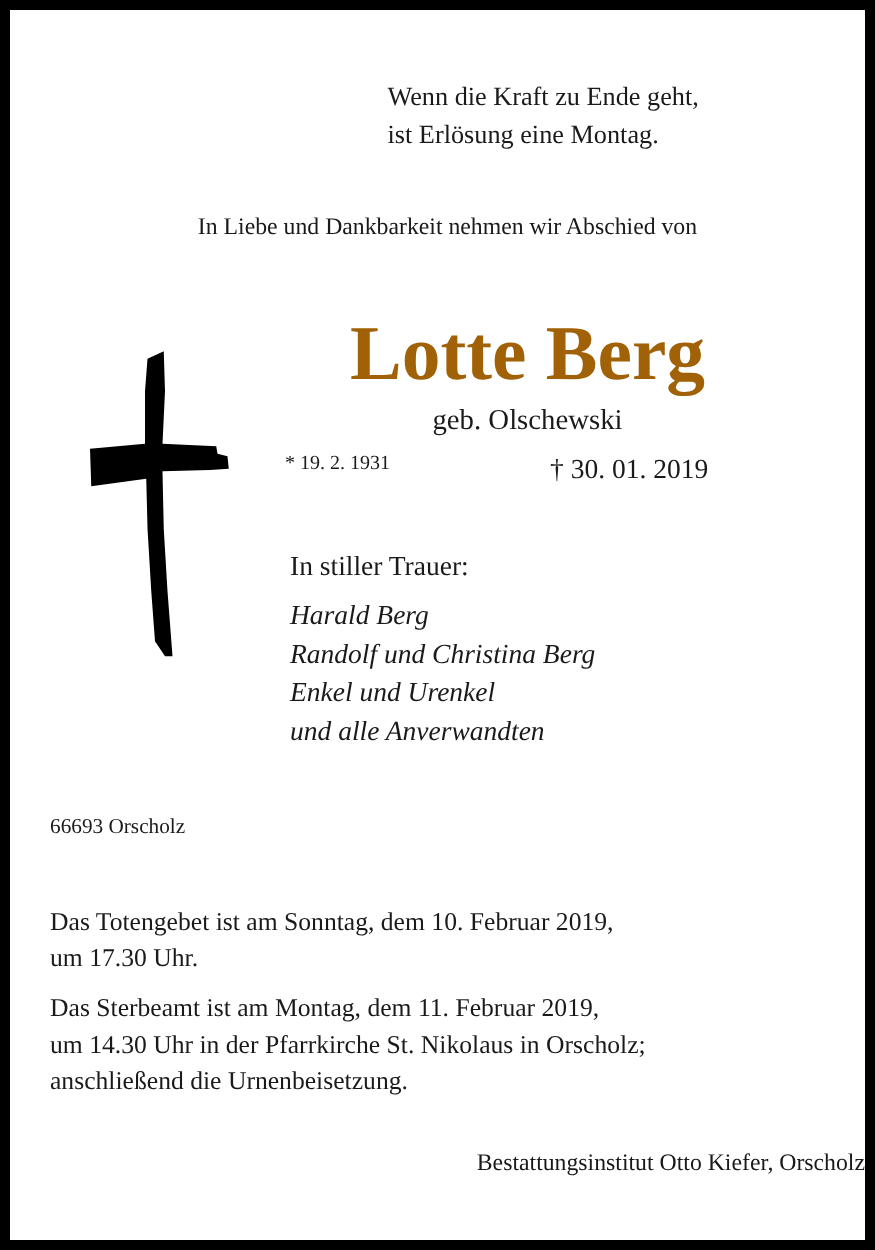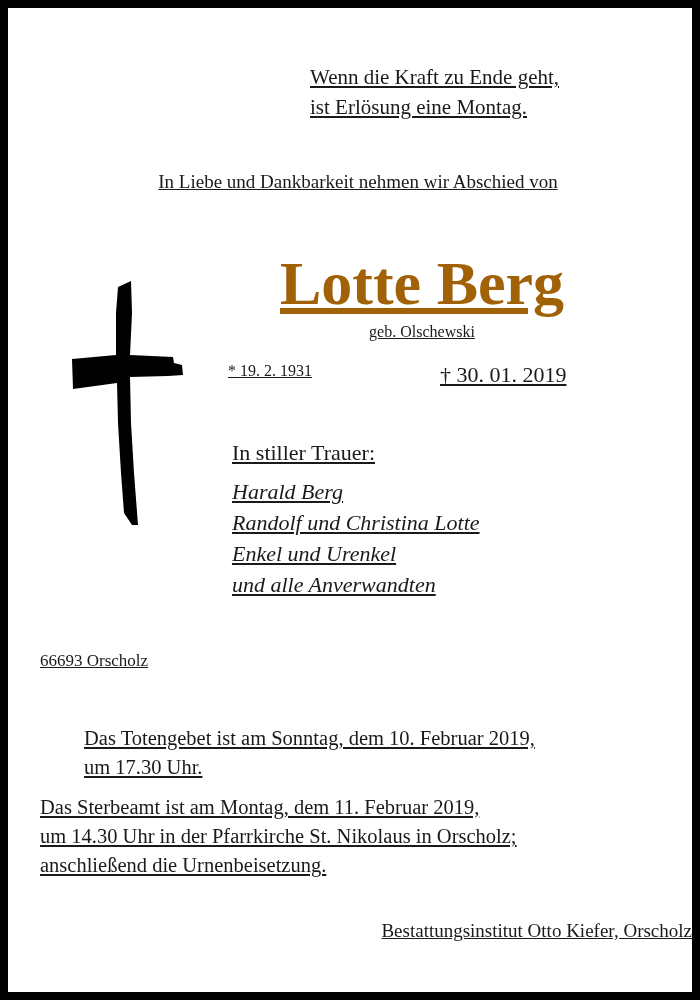--- a/index.html
+++ b/index.html
@@ -1,30 +1,30 @@
 <!DOCTYPE html>
 <html><head>
 <meta charset="utf-8">
 <style>
   html, body { margin:0; padding:0; }
   body { width:700px; height:1000px; background:#000; position:relative; overflow:hidden; }
   .card { position:absolute; left:8px; top:8px; width:684px; height:984px; background:#fff; }
-  .t { position:absolute; font-family:"DejaVu Serif", "Liberation Serif", serif; color:#1a1a1a; white-space:nowrap;text-decoration:underline; }
+  .t { position:absolute; font-family:"DejaVu Serif", "Liberation Serif", serif; color:#1a1a1a; white-space:nowrap; }
   .serif { font-family:"Liberation Serif", "DejaVu Serif", serif; }
   .motto { left:302px; top:54px; font-size:21px; line-height:30px; }
   .intro { left:0; width:700px; text-align:center; top:163px; font-size:19px; }
   .name { left:220px; width:388px; text-align:center; top:240px; font-size:62px; font-weight:bold; color:#a16207; letter-spacing:0px; }
-  .maiden { left:220px; width:388px; text-align:center; top:315px; font-size:16px; }
+  .maiden { left:220px; width:388px; text-align:center; top:315px; font-size:23px; }
   .born { left:220px; top:354px; font-size:16px; }
   .died { left:432px; top:354px; font-size:22px; }
   .mourn-title { left:224px; top:432px; font-size:22px; }
   .mourners { left:224px; top:468px; font-size:22px; line-height:31px; font-style:italic; }
   .place { left:32px; top:643px; font-size:17px; }
   .para { left:32px; font-size:20.5px; line-height:29px; }
-  .p1 { top:716px;margin-left:44px; }
+  .p1 { top:716px; }
   .p2 { top:785px; }
   .footer { left:0; width:684px; text-align:right; top:912px; font-size:19px; }
   .cross { position:absolute; left:50px; top:265px; width:130px; height:260px; }
 </style>
 </head>
 <body>
 
 <div class="card">
 
   <div class="t motto serif">
@@ -39,21 +39,21 @@
   </svg>
 
   <div class="t name serif">Lotte Berg</div>
   <div class="t maiden serif">geb. Olschewski</div>
   <div class="t born serif">* 19. 2. 1931</div>
   <div class="t died serif">† 30. 01. 2019</div>
 
   <div class="t mourn-title serif">In stiller Trauer:</div>
   <div class="t mourners serif">
     <div>Harald Berg</div>
-    <div>Randolf und Christina Lotte</div>
+    <div>Randolf und Christina Berg</div>
     <div>Enkel und Urenkel</div>
     <div>und alle Anverwandten</div>
   </div>
 
   <div class="t place serif">66693 Orscholz</div>
 
   <div class="t para p1 serif">
     <div>Das Totengebet ist am Sonntag, dem 10. Februar 2019,</div>
     <div>um 17.30 Uhr.</div>
   </div>

